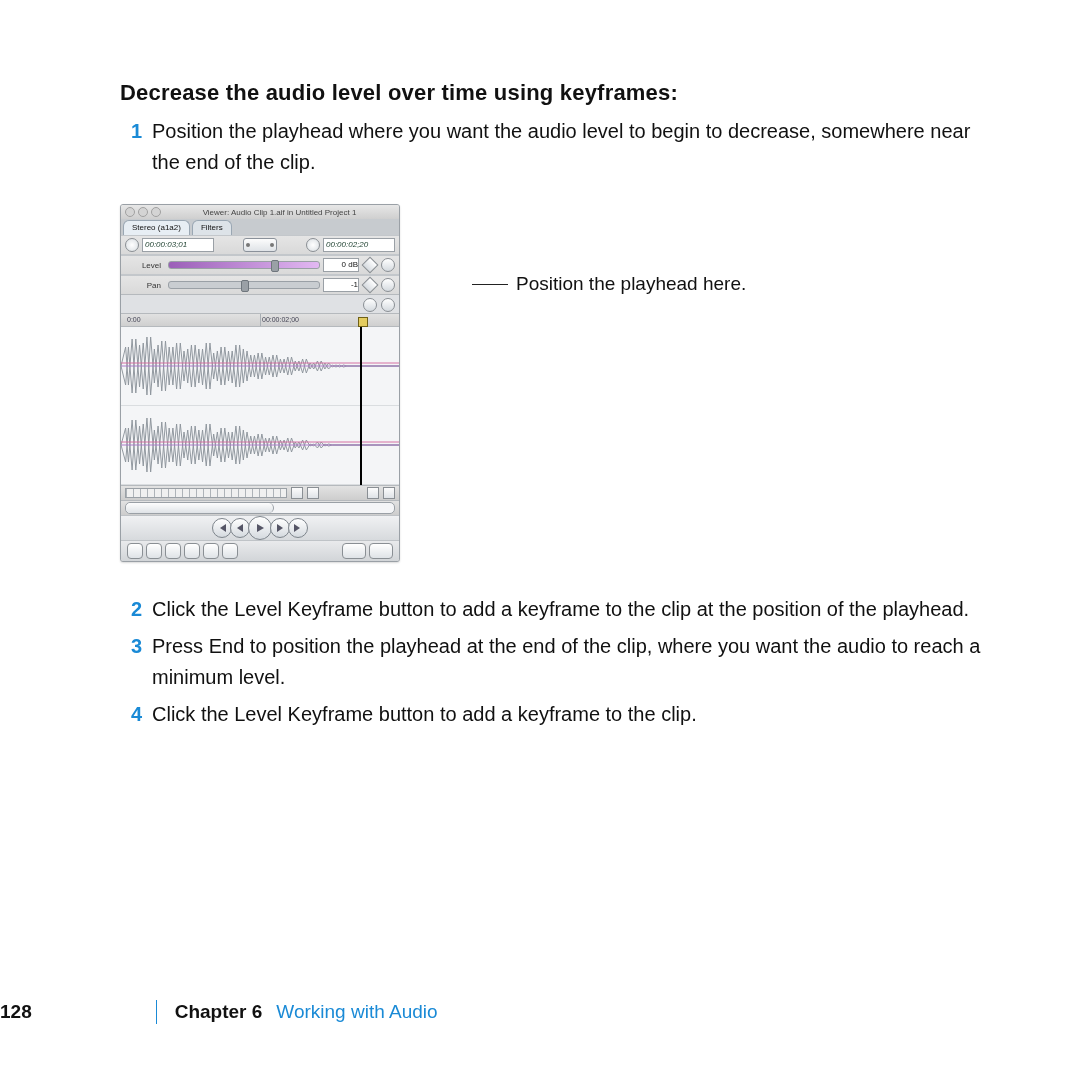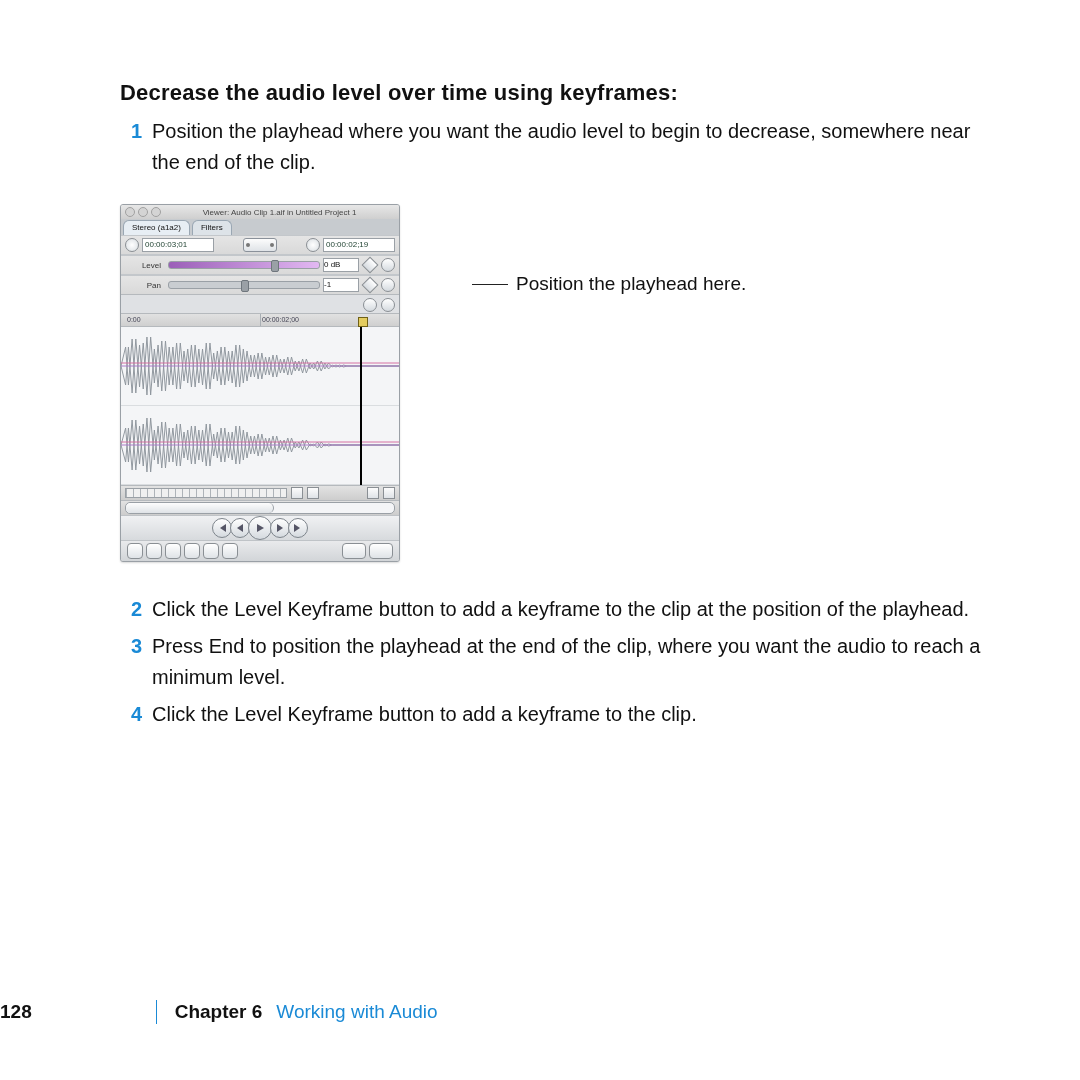--- a/index.html
+++ b/index.html
@@ -107,21 +107,21 @@
 
   .ctrl-row {
     background: linear-gradient(#e5e5e5,#d9d9d9);
     border-top: 1px solid #c3c7cb;
     border-bottom: 1px solid #c3c7cb;
     display: flex;
     align-items: center;
     padding: 2px 4px;
     gap: 3px;
   }
-  .ctrl-row.main { position: relative; }
+  .ctrl-row.main { position: relative; font-style: italic; }
   .clock-ico {
     width: 12px; height: 12px; border: 1px solid #8a8f94; border-radius: 50%;
     background: radial-gradient(circle at 50% 50%, #fff, #d8dde1);
     position: relative;
   }
   .tc-box {
     width: 66px; height: 12px; background: #fff; border: 1px solid #9aa0a6;
     font-size: 8px; line-height: 12px; padding: 0 2px; color: #243;
   }
   .spacer { flex: 1; }
@@ -140,21 +140,21 @@
     flex: 1; height: 6px; background: #c9cdd1; border: 1px solid #9aa0a6;
     border-radius: 3px; position: relative;
   }
   .slider .thumb {
     position: absolute; top: -2px; width: 6px; height: 10px;
     background: #9aa0a6; border: 1px solid #6f767d; border-radius: 2px;
   }
   .slider.level { background: linear-gradient(to right, #9b5fb8, #e2b8f2); }
   .val-box {
     width: 34px; height: 12px; background: #fff; border: 1px solid #9aa0a6;
-    font-size: 8px; text-align: left; line-height: 12px;
+    font-size: 8px; text-align: right; line-height: 12px;
   }
   .diamond {
     width: 10px; height: 10px; transform: rotate(45deg);
     border: 1px solid #8a8f94; background: linear-gradient(#fff,#d5dadf);
     margin: 0 2px;
   }
   .circ {
     width: 12px; height: 12px; border: 1px solid #8a8f94; border-radius: 50%;
     background: linear-gradient(#fff,#d5dadf);
   }
@@ -291,21 +291,21 @@
       <div class="ctrl-row main">
         <div class="clock-ico"></div>
         <div class="tc-box">00:00:03;01</div>
         <div class="spacer"></div>
         <div class="mini-btn mini-dots">
           <span style="width:4px;height:4px;background:#777;border-radius:50%;margin-top:4px;"></span>
           <span style="width:4px;height:4px;background:#777;border-radius:50%;margin-top:4px;"></span>
         </div>
         <div class="spacer"></div>
         <div class="clock-ico"></div>
-        <div class="tc-box">00:00:02;19</div>
+        <div class="tc-box">00:00:02;20</div>
       </div>
 
       <div class="ctrl-row sub">
         <div class="lbl">Level</div>
         <div class="slider level">
             <div class="thumb" style="left:68%;"></div>
           </div>
         <div class="val-box">0 dB</div>
         <div class="diamond"></div>
         <div class="circ"></div>

